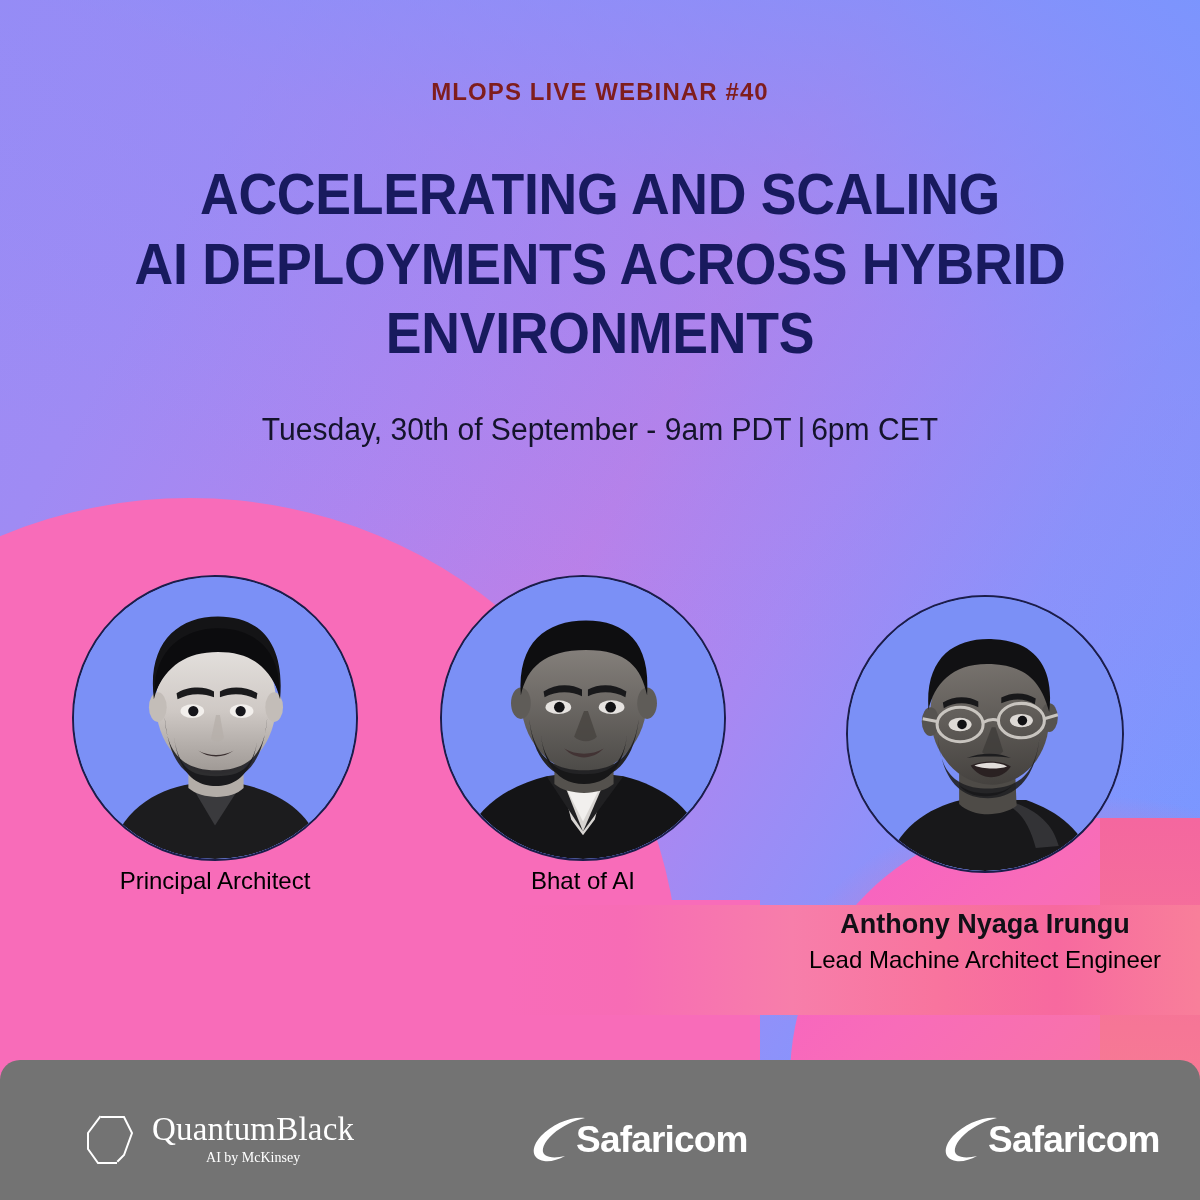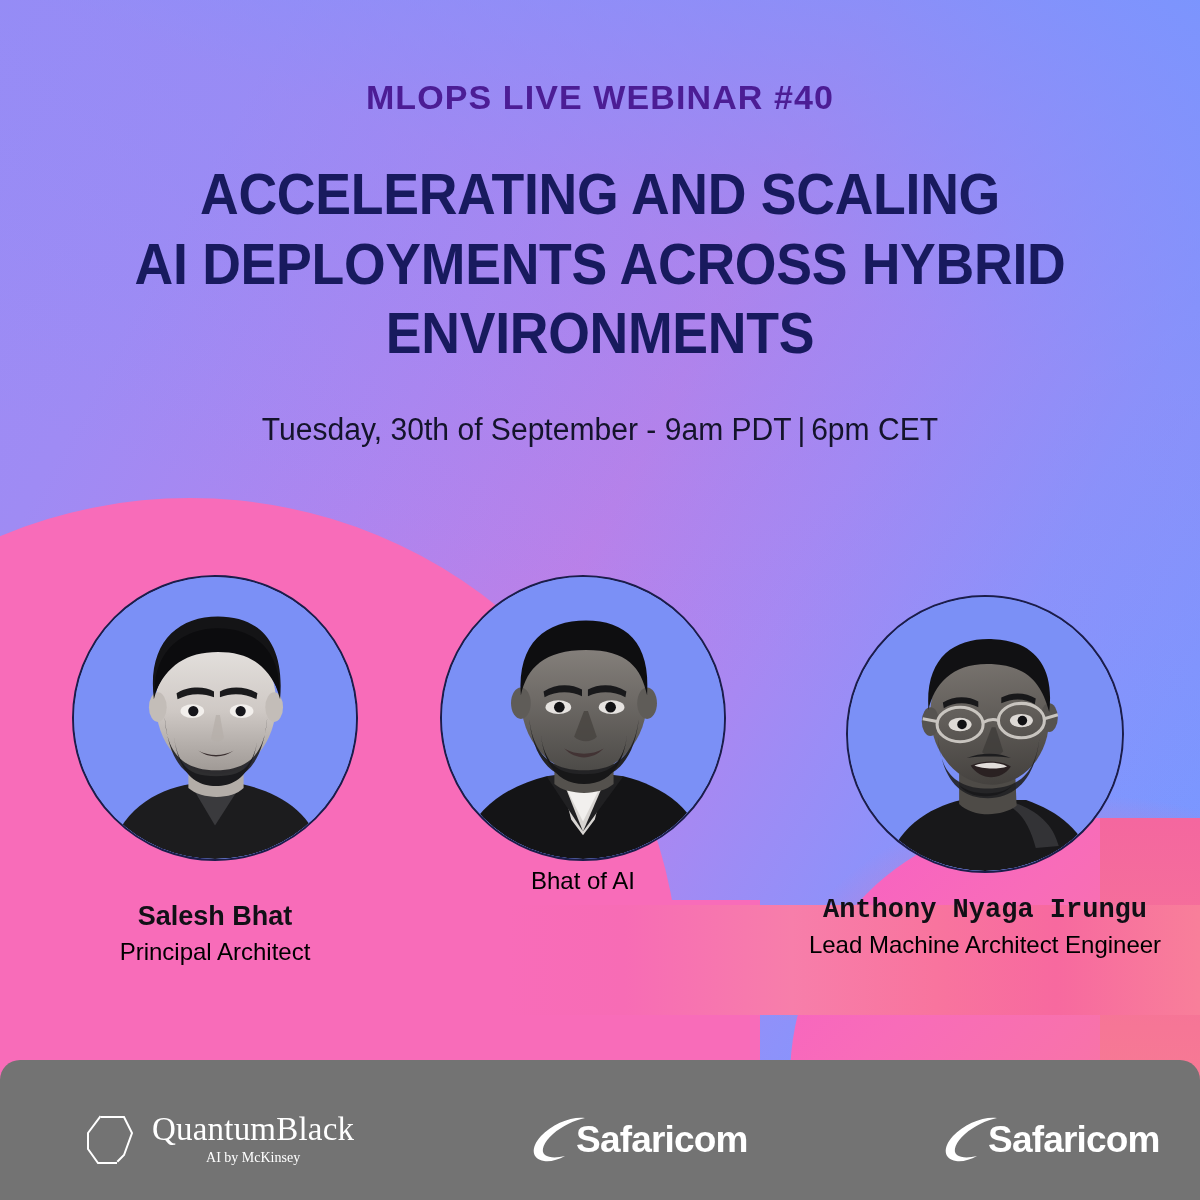--- a/index.html
+++ b/index.html
@@ -107,24 +107,24 @@
       rgba(248,110,170,0.0) 75%);
   }
 
   
   .eyebrow {
     position: absolute;
     left: 0;
     top: 78px;
     width: 1200px;
     text-align: center;
-    font-size: 34px;
+    font-size: 24px;
     font-weight: 600;
     letter-spacing: 1.1px;
-    color: #4c1d95;
+    color: #7f1d1d;
   }
   .title {
     position: absolute;
     left: 60px;
     top: 160px;
     width: 1080px;
     text-align: center;
     font-size: 57px;
     line-height: 1.22;
     font-weight: 700;
@@ -185,21 +185,21 @@
   .portrait { position: absolute; inset: 0; }
 
   .sp-name {
     margin-top: 40px;
     text-align: center;
     font-size: 27px;
     font-weight: 700;
     color: #111016;
     white-space: nowrap;
   }
-  .speaker.s3 .sp-name { margin-top: 22px; font-family: Liberation Mono, monospace; }
+  .speaker.s3 .sp-name { margin-top: 36px; }
   .sp-role {
     margin-top: 6px;
     text-align: center;
     font-size: 24px;
     font-weight: 400;
     color: #000000;
     white-space: nowrap;
   }
 
   
@@ -324,21 +324,20 @@
 
             <path d="M144 140 L139 164 C142 168 150 168 152 163 L148 140 Z" fill="#b5afaa" opacity="0.75"></path>
 
             <path d="M92 142 C96 190 116 208 144 208 C172 208 192 190 196 142 C194 180 176 196 144 196 C112 196 94 180 92 142 Z" fill="#232326" opacity="0.92"></path>
             <path d="M101 160 C106 198 122 212 144 212 C166 212 182 198 187 160 C182 196 168 202 144 202 C120 202 106 196 101 160 Z" fill="#1a1a1d"></path>
 
             <path d="M126 176 C136 184 152 184 162 176 C152 182 136 182 126 176 Z" fill="#3a2f30"></path>
           </g>
         </svg>
       </div>
-      <div class="sp-name">Salesh Bhat</div>
       <div class="sp-role">Principal Architect</div>
     </div>
 
     <div class="speaker s2">
       <div class="avatar">
         <svg class="portrait" viewBox="0 0 286 286">
           <defs>
             <clipPath id="c2">
                 <circle cx="143" cy="143" r="143"></circle>
               </clipPath>

